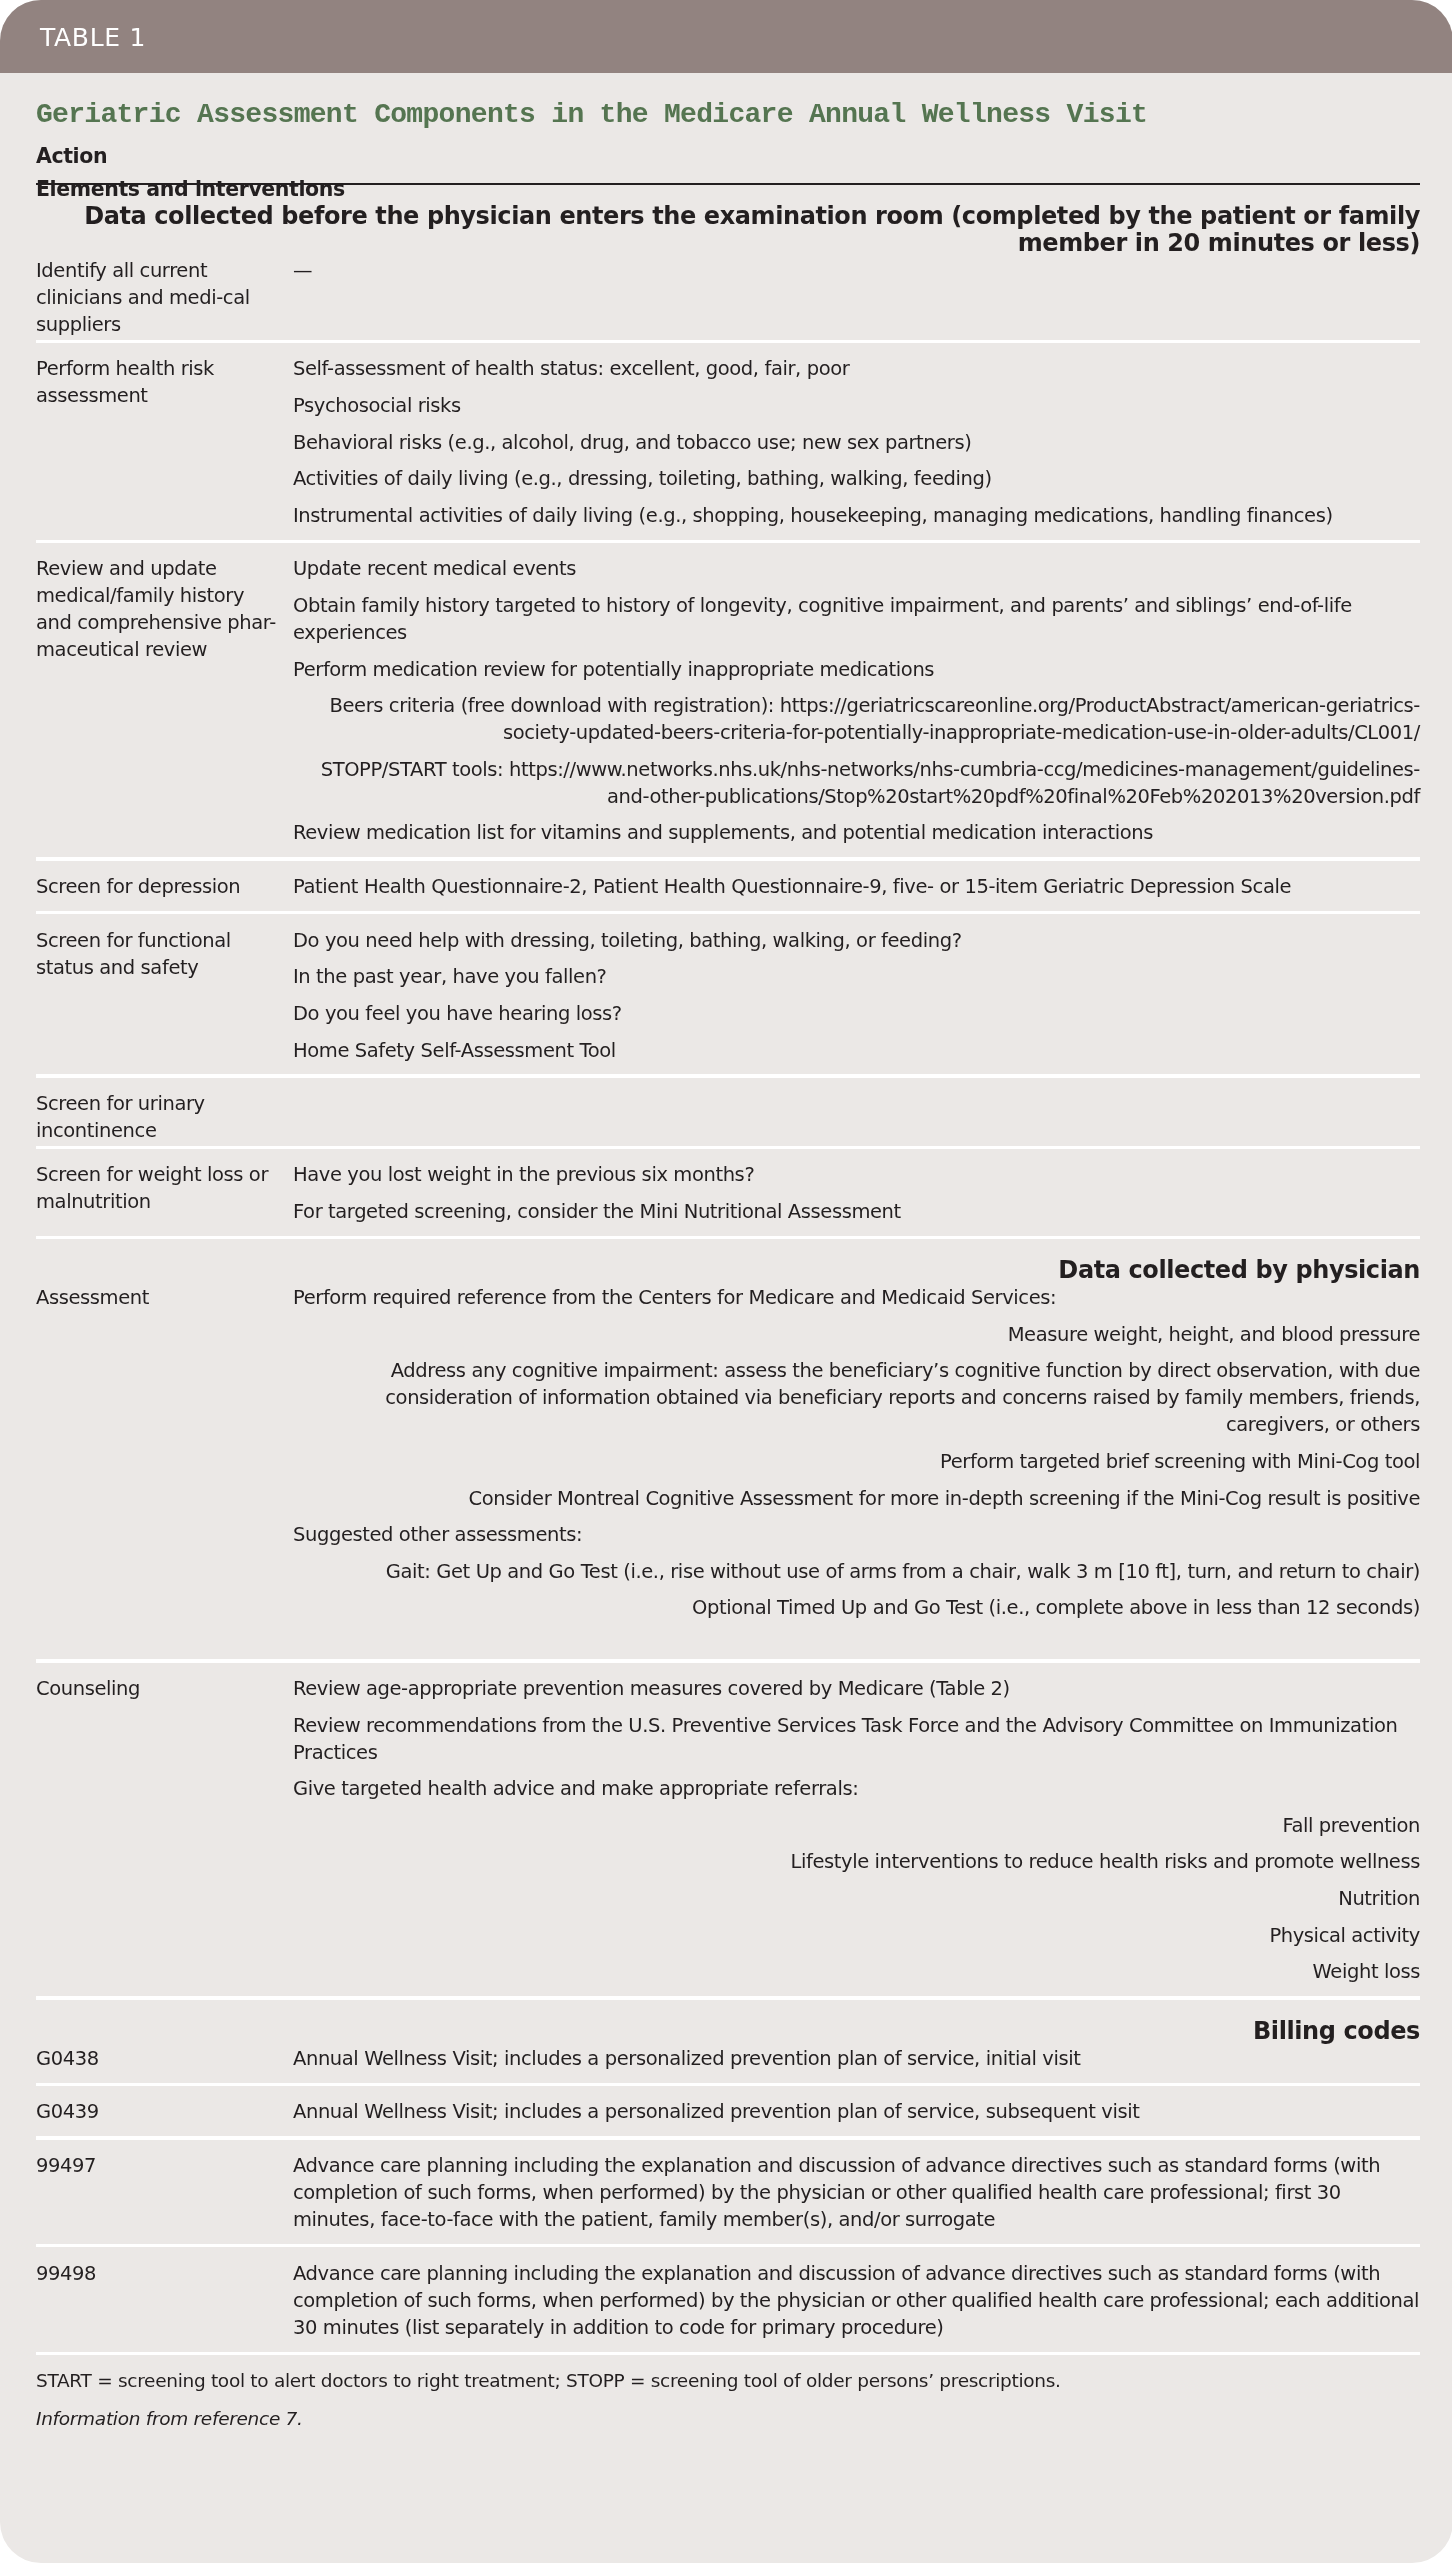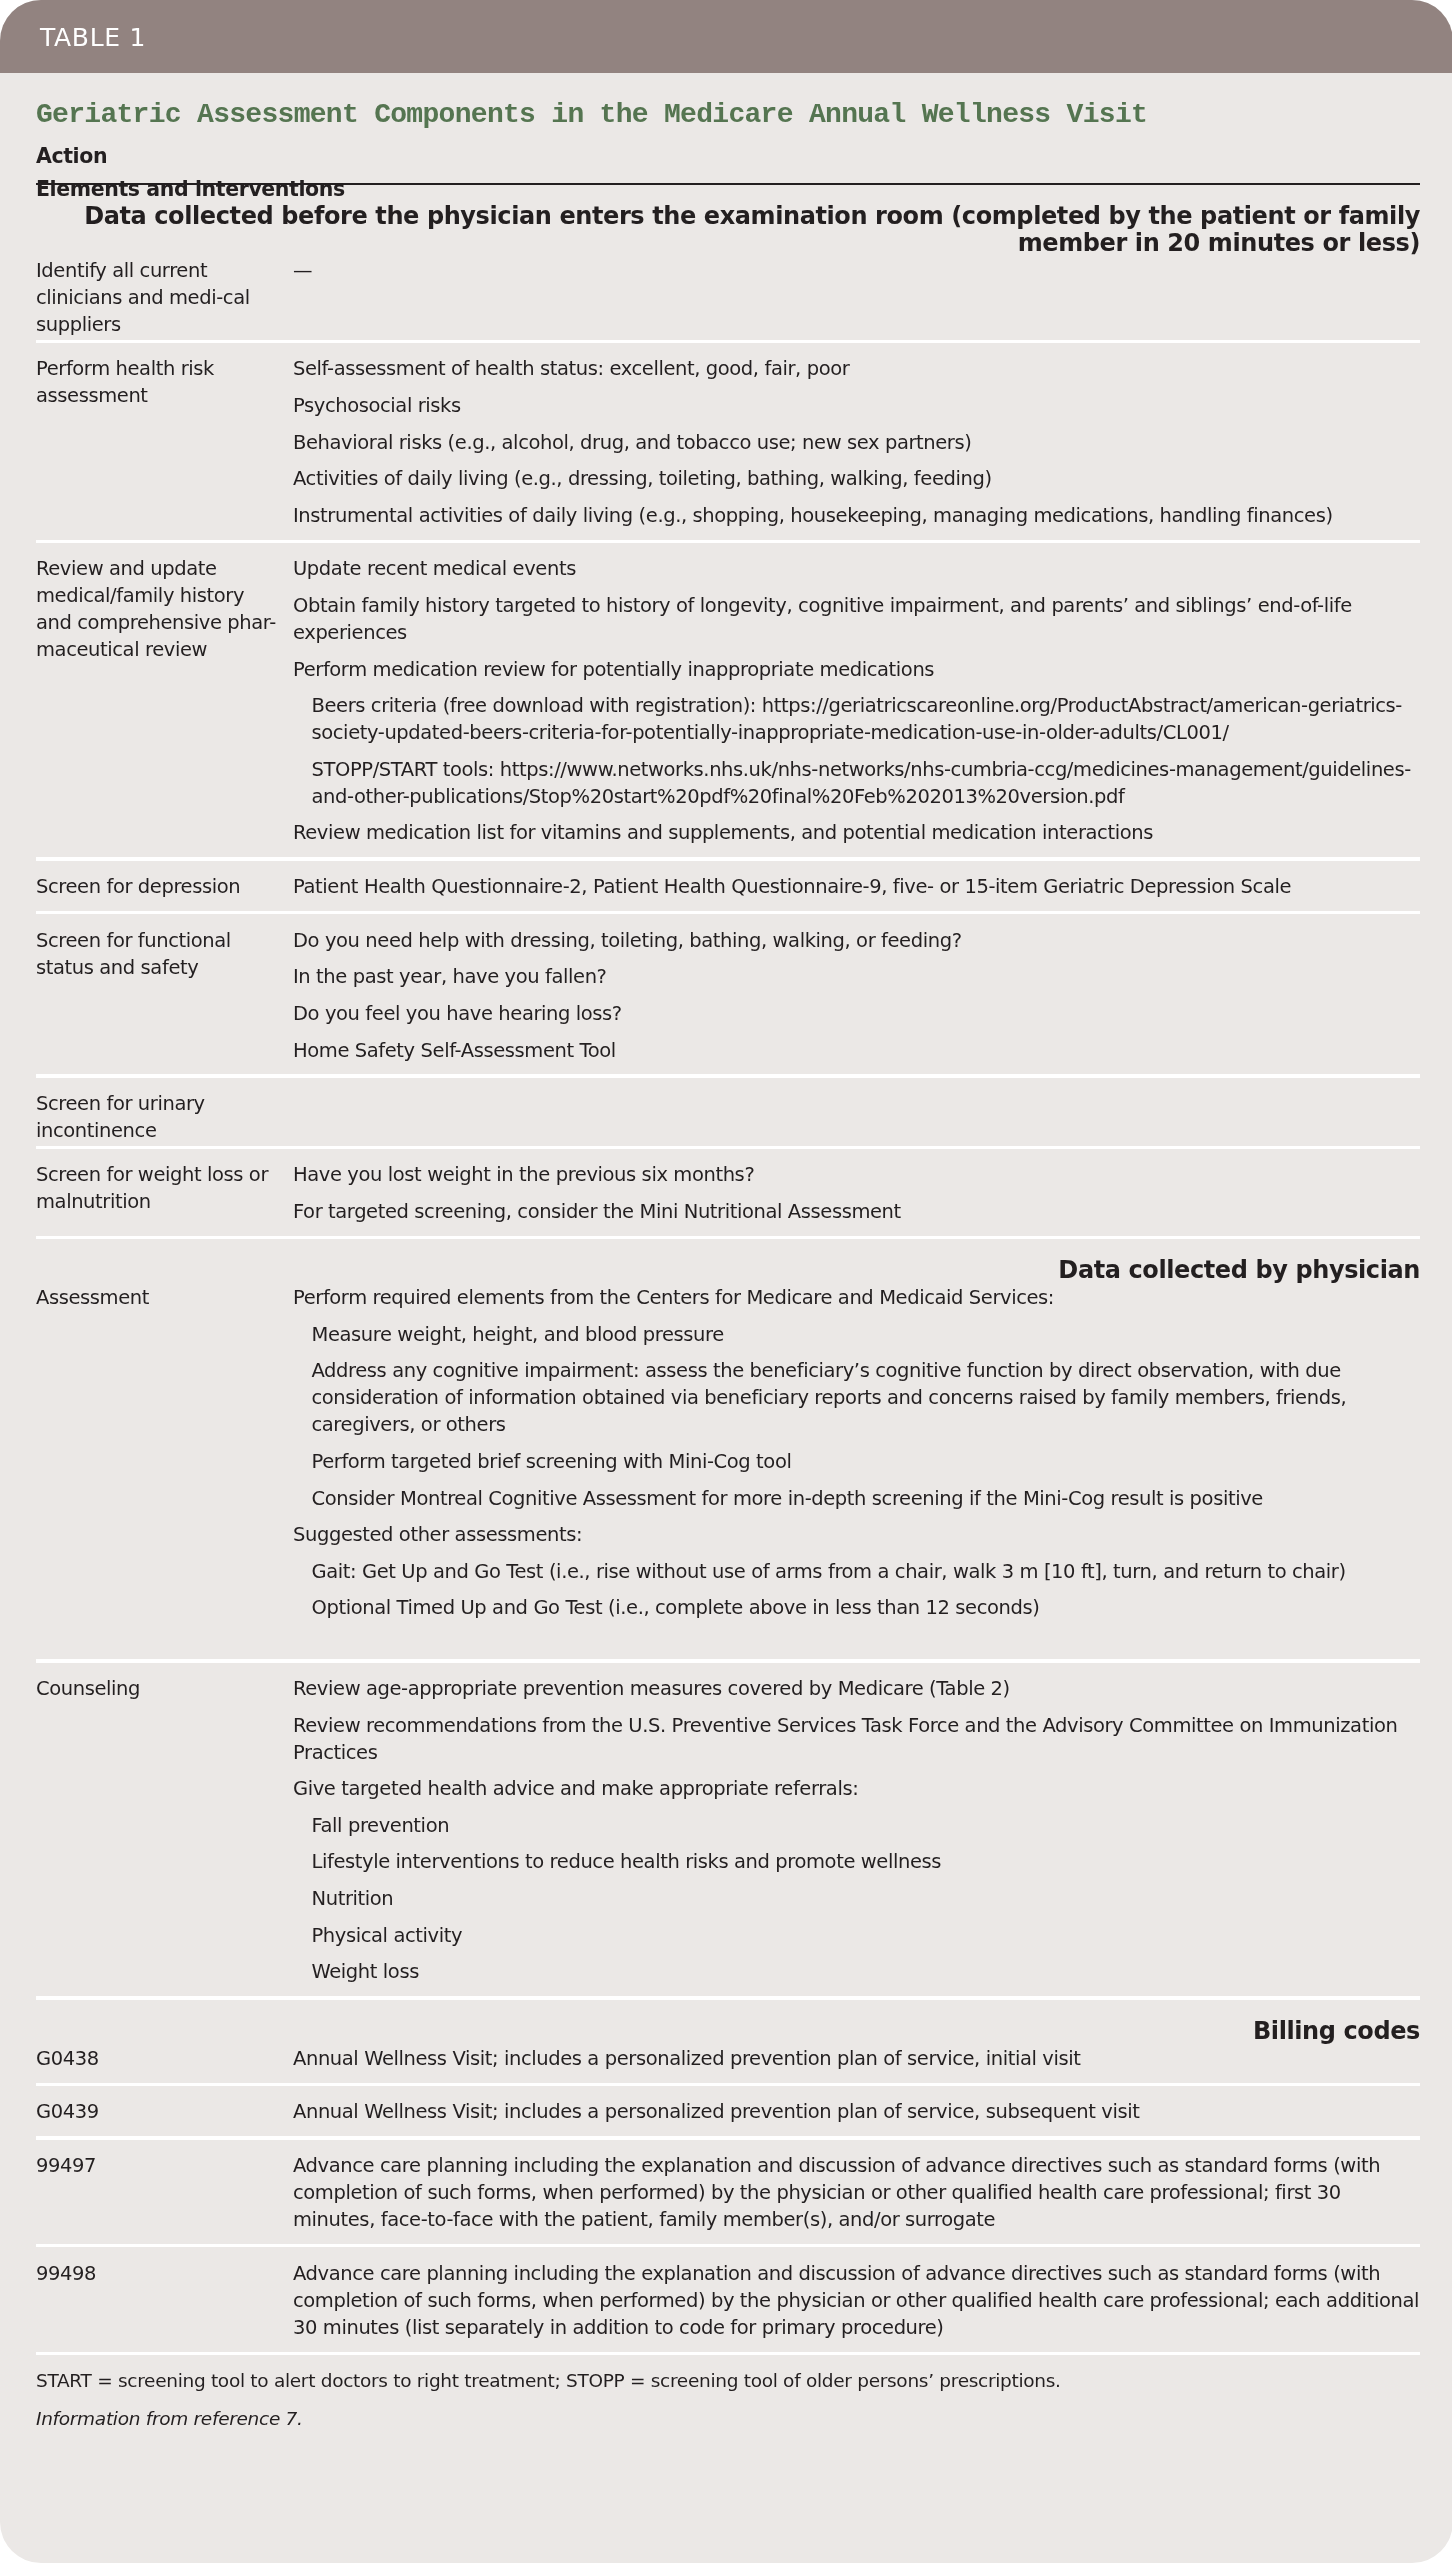--- a/index.html
+++ b/index.html
@@ -67,21 +67,21 @@
     }
     .row {
       display: flex;
       font-size: 19.5px;
       letter-spacing: -0.4px;
       line-height: 27px;
     }
     .row .c1 { width: 257px; flex: none; padding-right: 13.7px; box-sizing: border-box; }
     .row .c2 { width: 1127px; flex: none; }
     .item { margin-bottom: 9.6px; }
-    .item.sub { padding-left: 18.5px; }
+    .item.sub { padding-left: 18.5px; text-align: right; }
     .sep {
       height: 3.4px;
       background: #ffffff;
       width: 1384px;
       margin: 1.4px 0 12.3px 0;
     }
     .notes { font-size: 18.5px; letter-spacing: -0.3px; line-height: 27px; margin-top: 11px; }
     .notes p { margin: 0 0 11px 0; }
     .note-label { font-weight: bold; }
     .italic { font-style: italic; }
@@ -159,21 +159,21 @@
           <div class="c2">
             <div class="item">Have you lost weight in the previous six months?</div>
             <div class="item">For targeted screening, consider the Mini Nutritional Assessment</div>
           </div>
         </div>
         <div class="sep"></div>
         <div class="section-head">Data collected by physician</div>
         <div class="row">
           <div class="c1">Assessment</div>
           <div class="c2">
-            <div class="item">Perform required elements from the Centers for Medicare and Medicaid Services:</div>
+            <div class="item">Perform required reference from the Centers for Medicare and Medicaid Services:</div>
             <div class="item sub">Measure weight, height, and blood pressure</div>
             <div class="item sub">Address any cognitive impairment: assess the beneficiary’s cognitive function by direct observation, with due consideration of information obtained via beneficiary reports and concerns raised by family members, friends, caregivers, or others</div>
             <div class="item sub">Perform targeted brief screening with Mini-Cog tool</div>
             <div class="item sub">Consider Montreal Cognitive Assessment for more in-depth screening if the Mini-Cog result is positive</div>
             <div class="item">Suggested other assessments:</div>
             <div class="item sub">Gait: Get Up and Go Test (i.e., rise without use of arms from a chair, walk 3 m [10 ft], turn, and return to chair)</div>
             <div class="item sub">Optional Timed Up and Go Test (i.e., complete above in less than 12 seconds)</div>
             <div class="spacer"></div>
           </div>
         </div>

